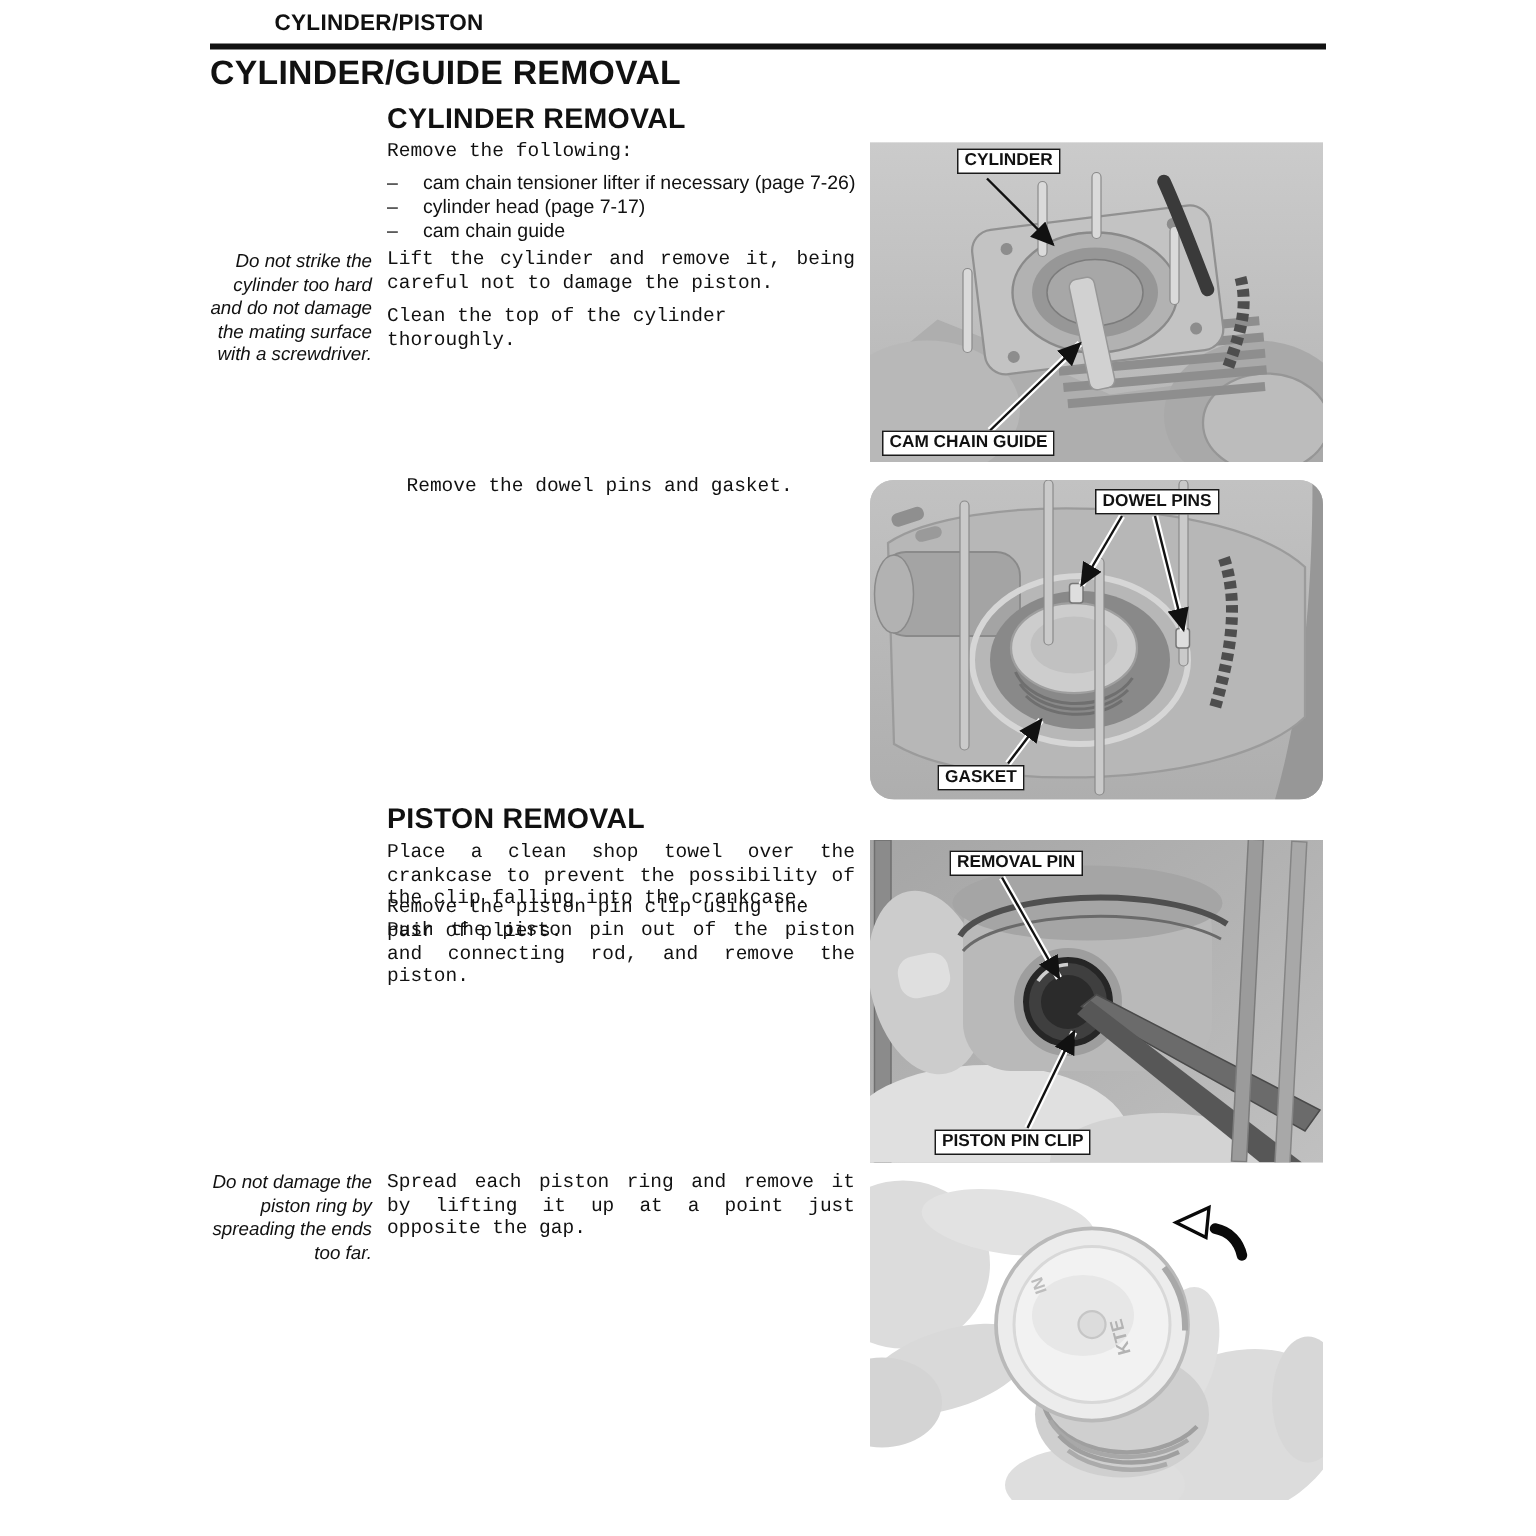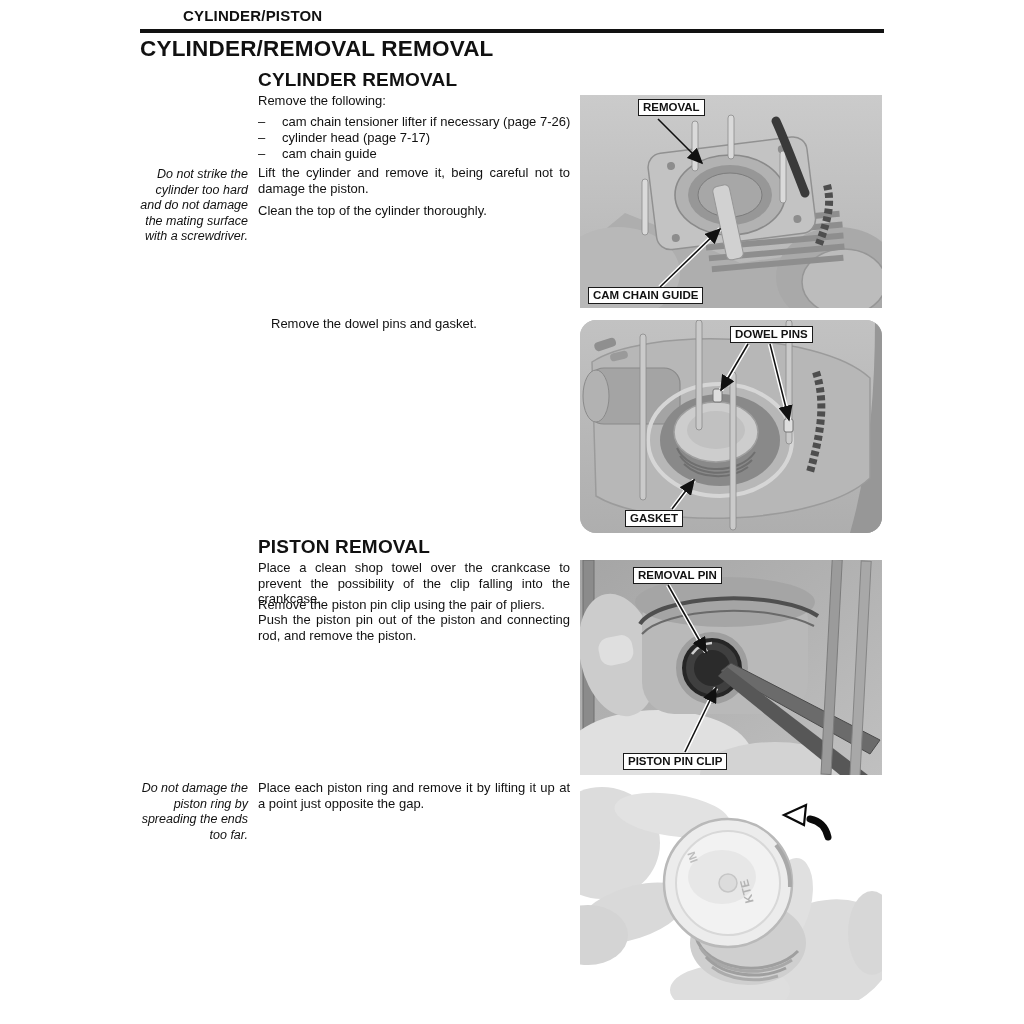--- a/index.html
+++ b/index.html
@@ -6,40 +6,40 @@
   body{
     width:1024px;height:1024px;background:#ffffff;
     font-family:"Liberation Sans", sans-serif;color:#111;
     position:relative;overflow:hidden;
   }
   .abs{position:absolute;}
   .running-header{left:140px;top:7px;font-size:15px;font-weight:bold;letter-spacing:.2px;margin-left:43px;}
   .header-rule{left:140px;top:29px;width:744px;height:3.5px;background:#121212;}
   .page-title{left:140px;top:36px;font-size:22.5px;font-weight:bold;letter-spacing:.2px;margin:0;}
   .sec-heading{font-size:19px;font-weight:bold;letter-spacing:.2px;}
-  .body-text{font-size:13px;line-height:15.6px;text-align:justify;}
+  .body-text{font-size:13px;line-height:15.6px;text-align:justify;font-family:Liberation Mono, monospace;}
   .single{text-align:left;}
   .sidenote{font-size:12.5px;line-height:15.6px;font-style:italic;text-align:right;}
   .bullets{font-size:13px;line-height:16px;}
   .bullet-row{display:flex;}
   .bullet-dash{width:24px;flex:0 0 24px;}
   .figure{position:absolute;left:580px;width:302px;overflow:hidden;background:#c0c0c0;}
   .figure svg{position:absolute;left:0;top:0;}
   .callout{
     position:absolute;background:#ffffff;border:1.3px solid #1a1a1a;
     font-weight:bold;font-size:11.5px;line-height:15px;padding:0 4px;
     white-space:nowrap;color:#111;z-index:5;
   }
 </style>
 </head>
 <body>
 
 <div class="abs running-header">CYLINDER/PISTON</div>
 <div class="abs header-rule"></div>
-<div class="abs page-title">CYLINDER/REMOVAL REMOVAL</div>
+<div class="abs page-title">CYLINDER/GUIDE REMOVAL</div>
 
 <div class="abs sec-heading" style="left:258px;top:69px;">CYLINDER REMOVAL</div>
 
 <div class="abs body-text single" style="left:258px;top:93px;width:312px;">Remove the following:</div>
 
 <div class="abs bullets" style="left:258px;top:114px;width:320px;">
   <div class="bullet-row">
     <span class="bullet-dash">–</span>
     <span>cam chain tensioner lifter if necessary (page 7-26)</span>
   </div>
@@ -64,21 +64,21 @@
 <div class="abs sec-heading" style="left:258px;top:536px;">PISTON REMOVAL</div>
 
 <div class="abs body-text" style="left:258px;top:560px;width:312px;">Place a clean shop towel over the crankcase to prevent the possibility of the clip falling into the crankcase.</div>
 
 <div class="abs body-text single" style="left:258px;top:597px;width:312px;">Remove the piston pin clip using the pair of pliers.</div>
 
 <div class="abs body-text" style="left:258px;top:612px;width:312px;">Push the piston pin out of the piston and connecting rod, and remove the piston.</div>
 
 <div class="abs sidenote" style="left:138px;top:781px;width:110px;">Do not damage the piston ring by spreading the ends too far.</div>
 
-<div class="abs body-text" style="left:258px;top:780px;width:312px;">Place each piston ring and remove it by lifting it up at a point just opposite the gap.</div>
+<div class="abs body-text" style="left:258px;top:780px;width:312px;">Spread each piston ring and remove it by lifting it up at a point just opposite the gap.</div>
 
 <div class="figure" style="top:95px;height:213px;">
   <svg width="302" height="213" viewBox="0 0 302 213">
     <defs>
       <linearGradient id="bg1" x1="0" y1="0" x2="0" y2="1">
         <stop offset="0" stop-color="#cbcbcb"></stop>
           <stop offset="1" stop-color="#b4b4b4"></stop>
       </linearGradient>
       <marker id="ah1" markerWidth="11" markerHeight="9" refX="9" refY="4.5" orient="auto">
         <path d="M0,0 L10,4.5 L0,9 z" fill="#111"></path>
@@ -116,21 +116,21 @@
       <rect x="200" y="56" width="6" height="52" rx="3" fill="#dadada" stroke="#8a8a8a" stroke-width=".8"></rect>
     </g>
     <path d="M196,26 C206,48 214,70 225,98" stroke="#3a3a3a" stroke-width="9" fill="none" stroke-linecap="round"></path>
     <path d="M247,90 C253,112 245,132 238,152" stroke="#4e4e4e" stroke-width="8" fill="none" stroke-dasharray="5,3"></path>
     <line x1="78" y1="24" x2="122" y2="68" stroke="#111" stroke-width="1.6" marker-end="url(#ah1)"></line>
     <g>
       <line x1="80" y1="192" x2="140" y2="134" stroke="#fff" stroke-width="4.5"></line>
       <line x1="80" y1="192" x2="140" y2="134" stroke="#111" stroke-width="1.6" marker-end="url(#ah1)"></line>
     </g>
   </svg>
-  <div class="callout" style="left:58px;top:4px;">REMOVAL</div>
+  <div class="callout" style="left:58px;top:4px;">CYLINDER</div>
   <div class="callout" style="left:8px;top:192px;">CAM CHAIN GUIDE</div>
 </div>
 
 <div class="figure" style="top:320px;height:213px;border-radius:16px;">
   <svg width="302" height="213" viewBox="0 0 302 213">
     <defs>
       <linearGradient id="bg2" x1="0" y1="0" x2="0" y2="1">
         <stop offset="0" stop-color="#c2c2c2"></stop>
           <stop offset="1" stop-color="#aeaeae"></stop>
       </linearGradient>

